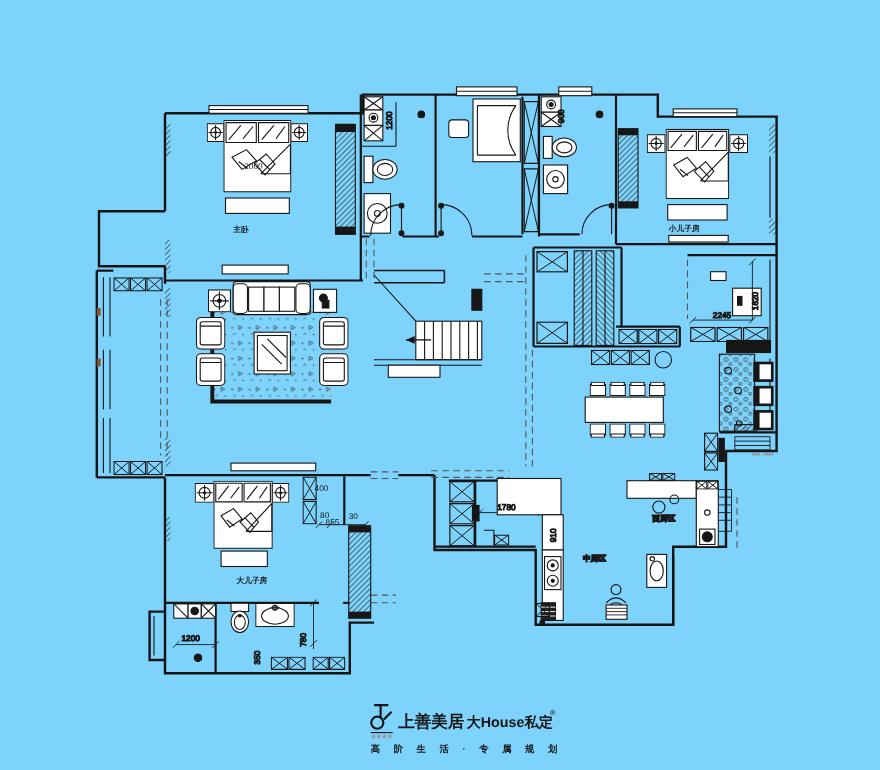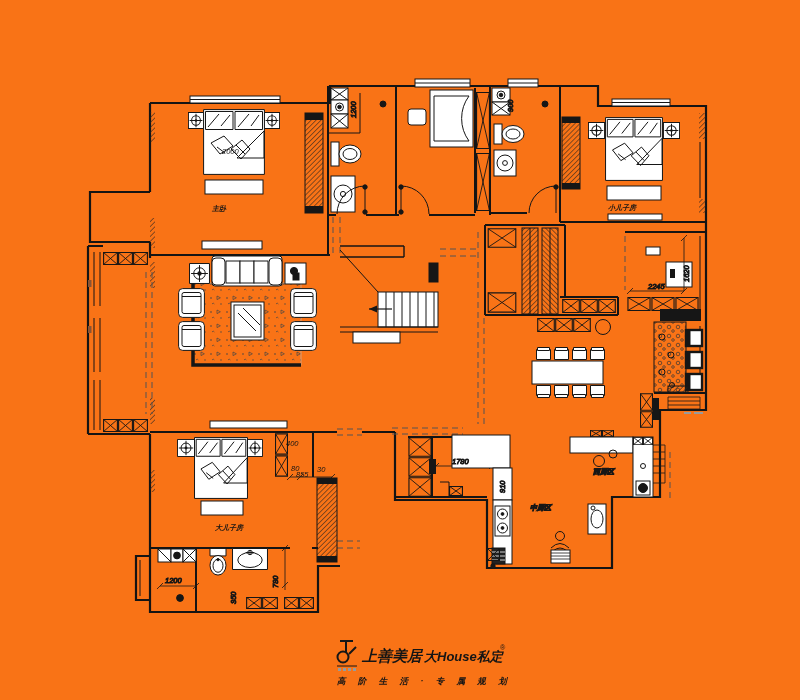--- a/index.html
+++ b/index.html
@@ -1,17 +1,17 @@
 <!DOCTYPE html>
 <html><head>
 <meta charset="utf-8">
 <style>
   html,body{margin:0;padding:0;background:#ffffff;}
-  .stage{position:relative;width:800px;height:700px;background:#f97316;overflow:hidden;
-         font-family:"Liberation Sans",sans-serif;font-style:italic;}
+  .stage{position:relative;width:800px;height:700px;background:#7dd3fc;overflow:hidden;
+         font-family:"Liberation Sans",sans-serif;}
   svg text{font-family:"Liberation Sans","DejaVu Sans",sans-serif;fill:#151515;}
   .room-label{font-size:7px;font-weight:bold;}
   .dim{font-size:7.5px;}
   .brand-cn{font-size:15px;font-weight:bold;}
   .brand-suffix{font-size:13px;font-weight:bold;}
   .reg{font-size:7px;}
   .tagline{font-size:8.5px;font-weight:bold;letter-spacing:5px;}
 </style>
 </head>
 <body>

